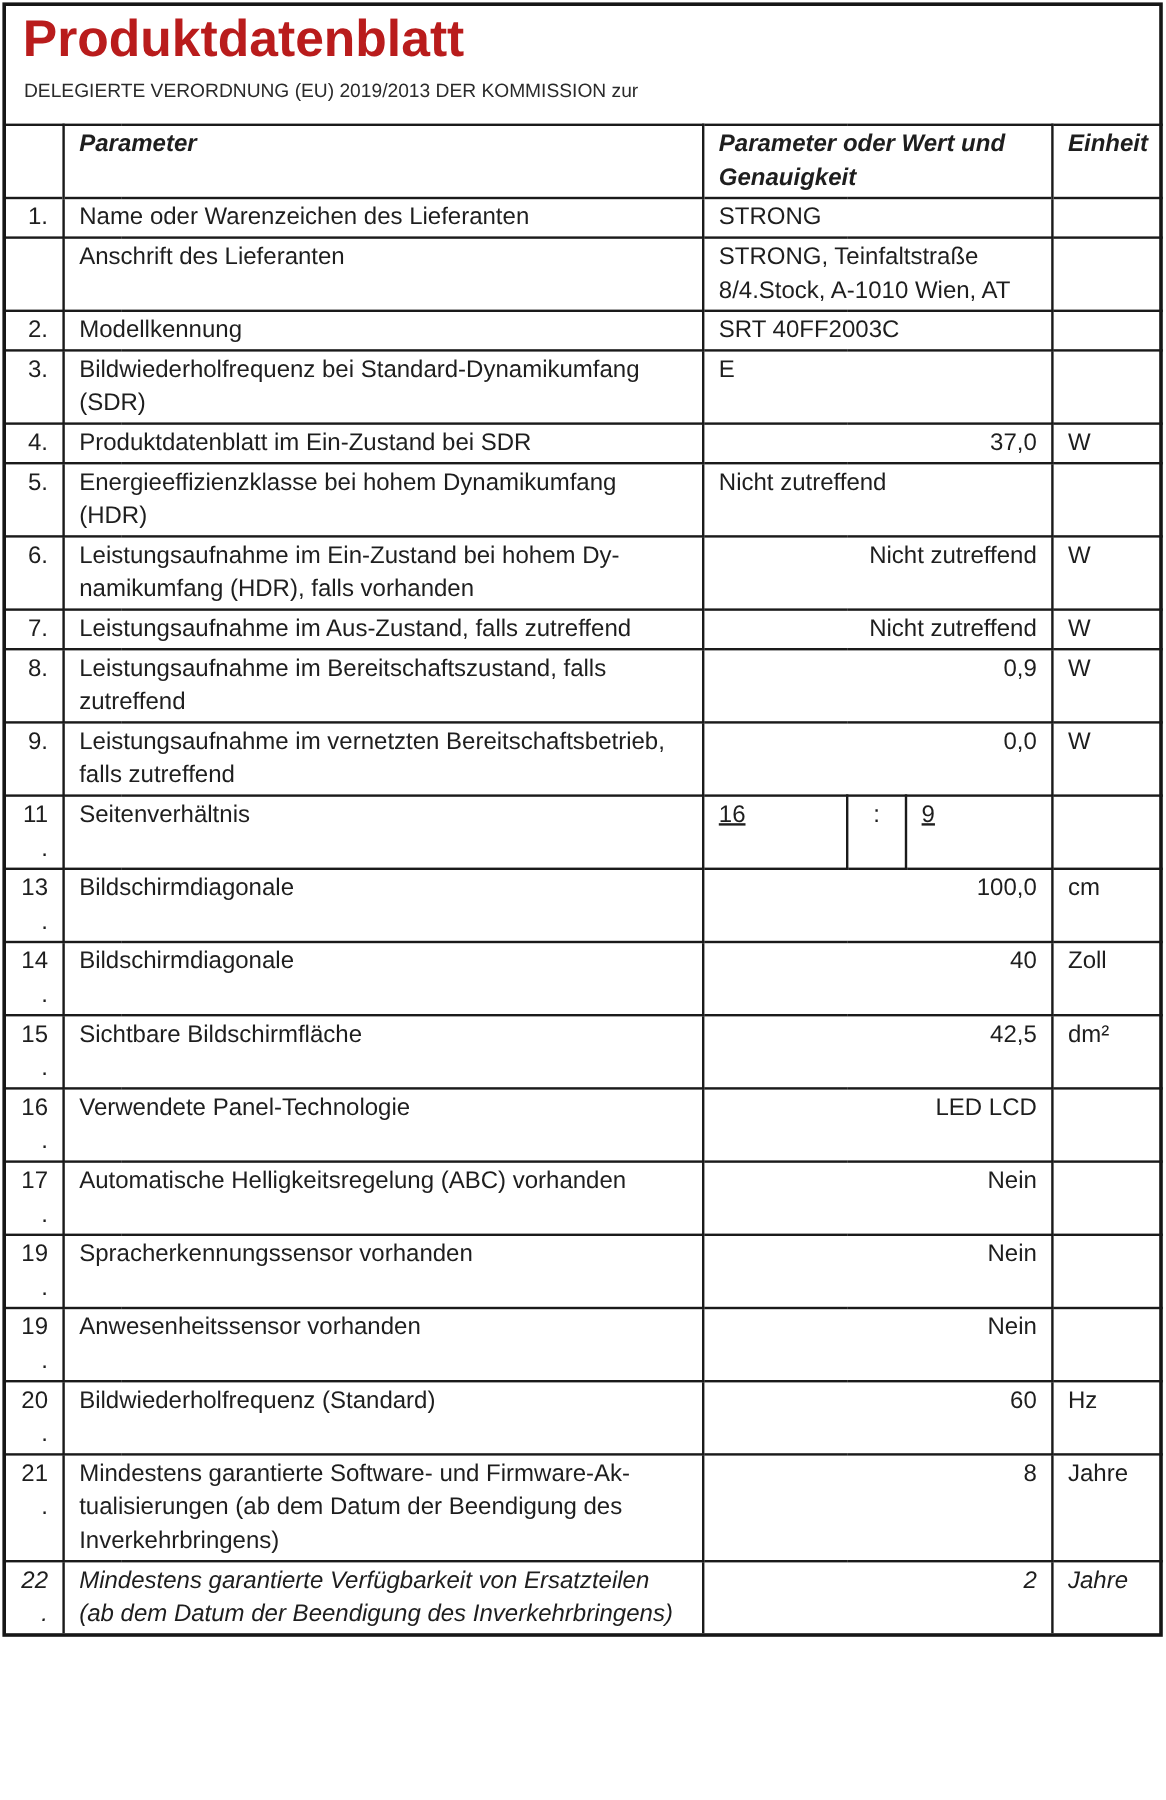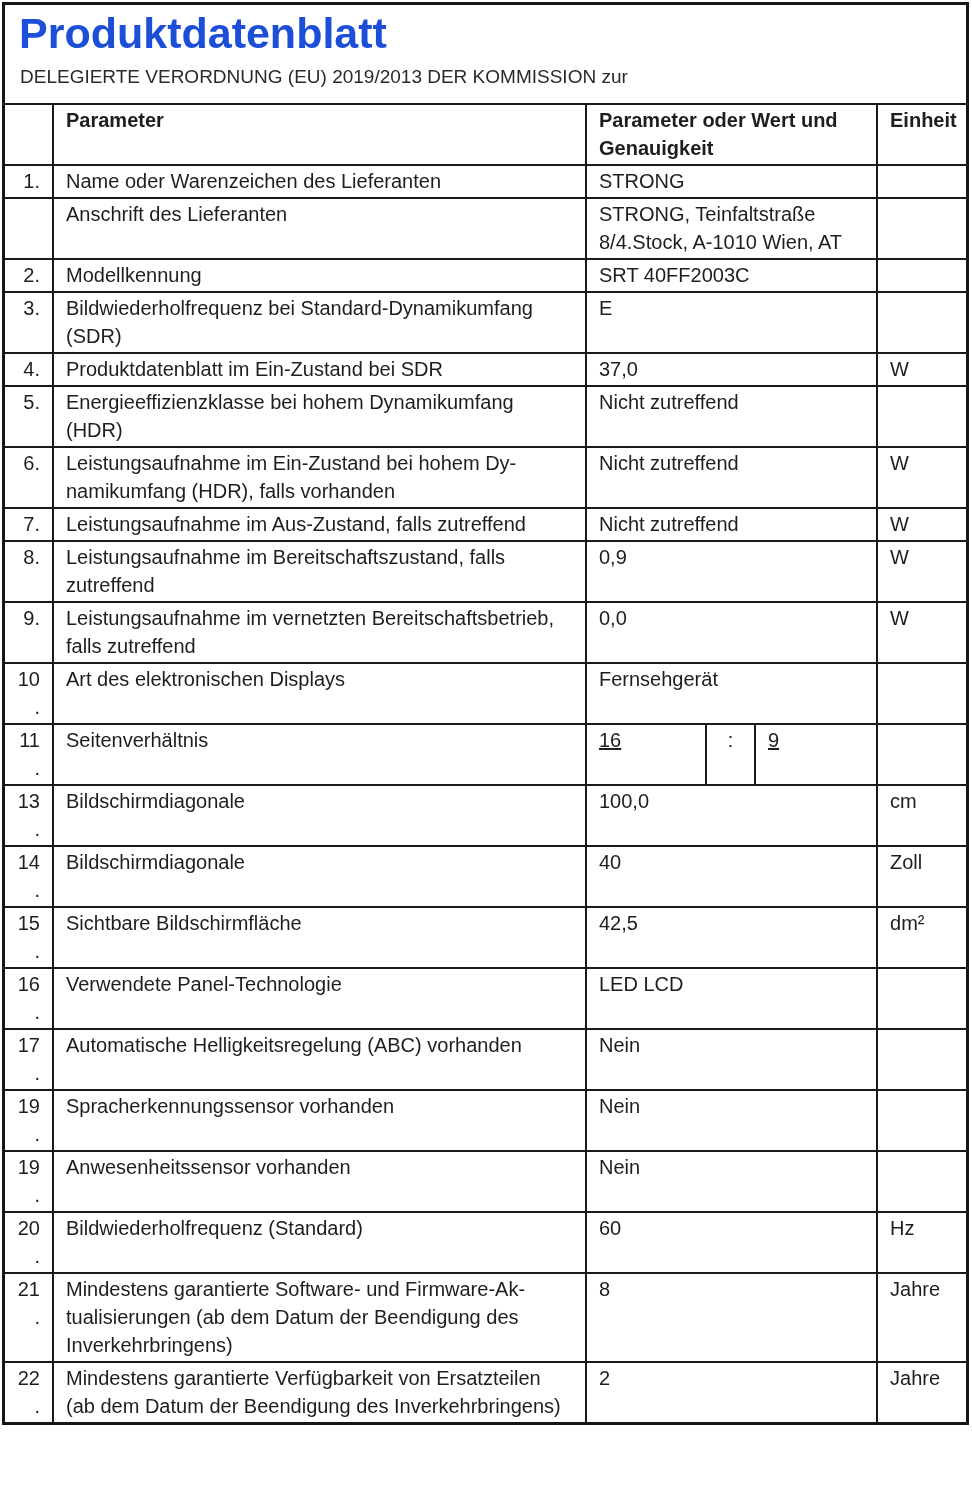--- a/index.html
+++ b/index.html
@@ -12,52 +12,52 @@
   .page {
     border: 3px solid #161616;
     background: #ffffff;
   }
   .titlebox { padding: 4px 14px 12px 14px; }
   .titlebox h1 {
     margin: 0; font-size: 43px; line-height: 1.15; font-weight: bold;
     letter-spacing: 0px;
   }
   .titlebox p {
-    margin: 4px 0 0 1px; font-size: 19px; line-height: 29px; color: #2a2a2a;
+    margin: 4px 0 0 1px; font-size: 16px; line-height: 29px; color: #2a2a2a;
   }
   table.params {
     width: 100%; border-collapse: collapse; table-layout: fixed;
     font-size: 20px;
   }
   table.params td {
     border: 2px solid #1a1a1a;
     vertical-align: top;
     padding: 1px 12px 2px 12px;
     line-height: 28px;
     overflow: hidden;
     word-wrap: break-word;
   }
   
   table.params tr td:first-child { border-left: none; }
   table.params tr td:last-child  { border-right: none; }
-  table.params tr:last-child td  { border-bottom: none; }
+  table.params tr:last-child td  { border-bottom: none; font-style: italic; }
   thead td { font-weight: bold; padding-top: 3px; }
   td.num   { text-align: right; padding-right: 7px; padding-left: 2px; }
-  td.val-right { padding-right: 13px; }
+  td.val-right { text-align: right; padding-right: 13px; }
   td.split-v   { padding-left: 4px; padding-right: 4px; text-decoration: underline; }
   td.split-sep { text-align: center; padding-left: 2px; padding-right: 2px; }
   td.unit  { padding-left: 10px; padding-right: 4px; }
 </style>
 </head>
 <body>
 
 <div class="page">
 
   <div class="titlebox">
-    <h1 style="color: #1d4ed8;">Produktdatenblatt</h1>
+    <h1 style="color: #b91c1c;">Produktdatenblatt</h1>
     <p>DELEGIERTE VERORDNUNG (EU) 2019/2013 DER KOMMISSION zur</p>
   </div>
 
   <table class="params">
     <colgroup>
       <col style="width:48px">
       <col style="width:48px">
       <col style="width:485px">
       <col style="width:120px">
       <col style="width:49px">
@@ -127,26 +127,20 @@
           <td class="val val-right" colspan="3">0,9</td>
           <td class="unit">W</td>
         </tr>
         <tr>
           <td class="num">9.</td>
           <td class="param" colspan="2">Leistungsaufnahme im vernetzten Bereitschaftsbe­trieb, falls zutreffend</td>
           <td class="val val-right" colspan="3">0,0</td>
           <td class="unit">W</td>
         </tr>
         <tr>
-          <td class="num">10.</td>
-          <td class="param" colspan="2">Art des elektronischen Displays</td>
-          <td class="val val-right" colspan="3">Fernsehgerät</td>
-          <td class="unit"></td>
-        </tr>
-        <tr>
           <td class="num">11.</td>
           <td class="param" colspan="2">Seitenverhältnis</td>
           <td class="split-v">16</td>
           <td class="split-sep">:</td>
           <td class="split-v">9</td>
           <td class="unit"></td>
         </tr>
         <tr>
           <td class="num">13.</td>
           <td class="param" colspan="2">Bildschirmdiagonale</td>

